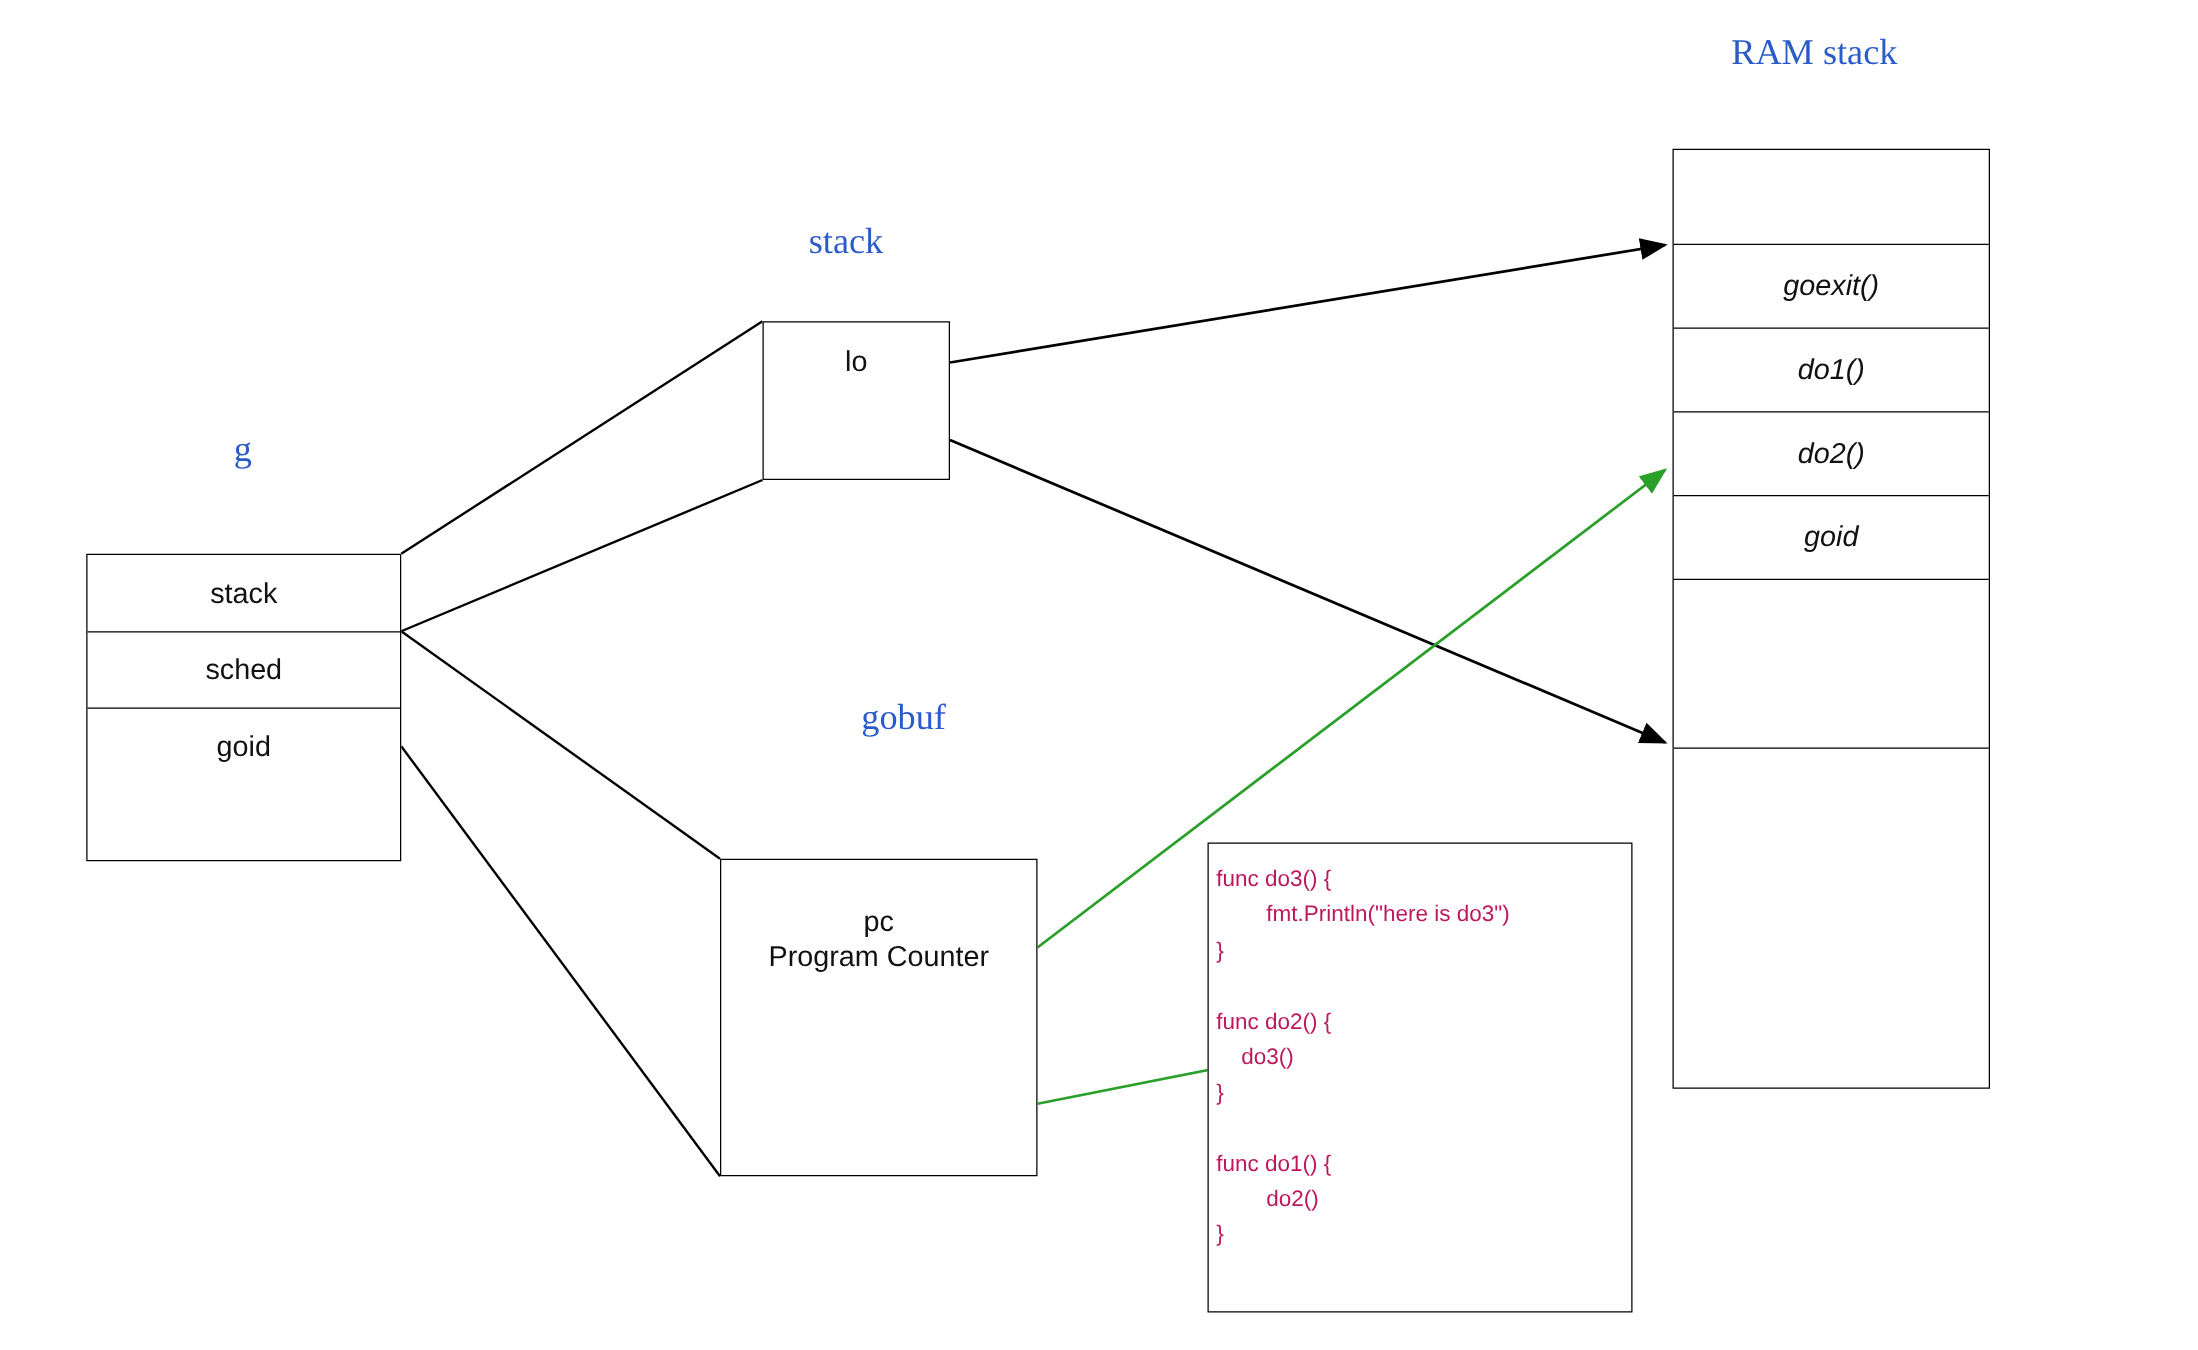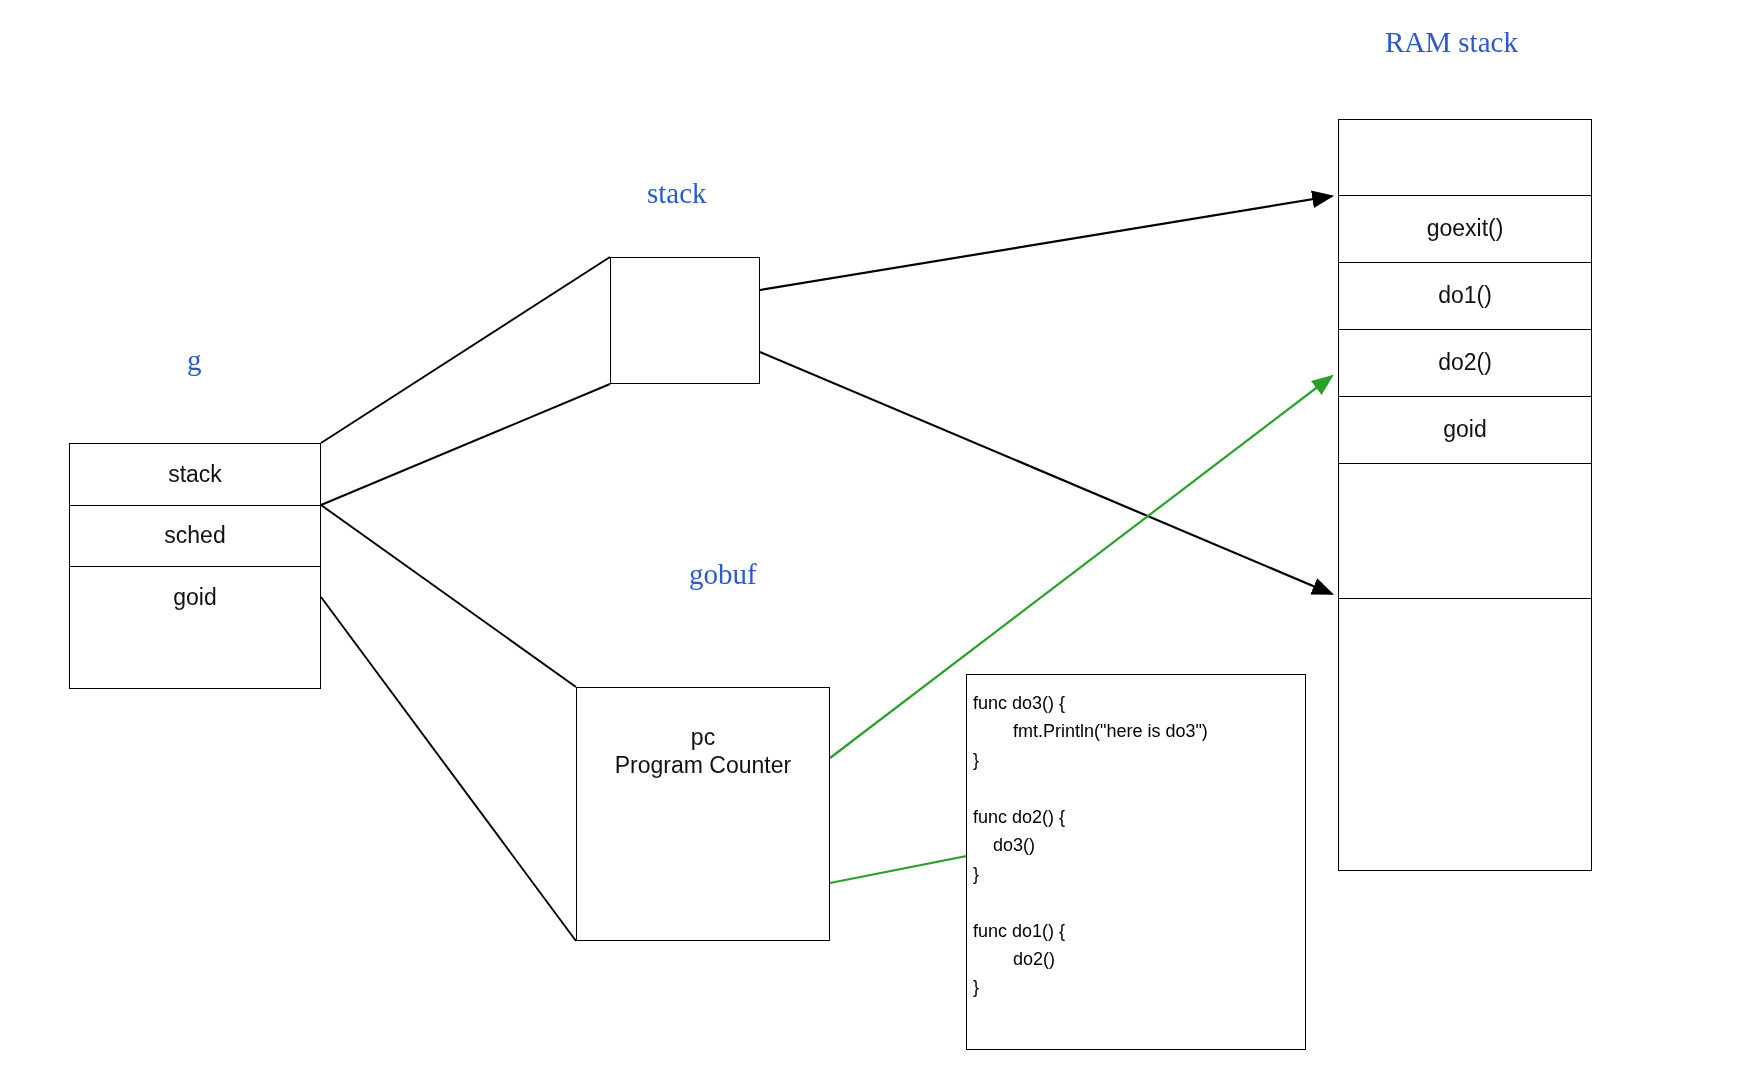--- a/index.html
+++ b/index.html
@@ -64,37 +64,37 @@
 
   
   #stack-box { left: 610px; top: 257px; width: 150px; height: 127px; }
   #stack-box .cell { height: 63.5px; }
 
   
   #gobuf-box { left: 576px; top: 687px; width: 254px; height: 254px; }
   #gobuf-box .cell { height: 127px; }
 
   
-  #ram-box { left: 1338px; top: 119px; width: 254px; height: 752px; }
+  #ram-box { left: 1338px; top: 119px; width: 254px; height: 752px; font-style: italic; }
   #ram-box .cell { font-size: 23px; }
   .ram-empty-top { height: 76px; }
   .ram-frame     { height: 67px; }
   .ram-gap       { height: 135px; }
   .ram-empty-bot { height: 269px; border-bottom: none !important; }
 
   
   #code-box {
     left: 966px; top: 674px; width: 340px; height: 376px;
     padding: 14px 0 0 6px;
   }
   #code-text {
     font-family: "Liberation Sans", sans-serif;
     font-size: 18px;
     line-height: 1.58;
-    color: #000000;
+    color: #be185d;
     white-space: pre;
     margin: 0;
   }
 </style>
 </head>
 <body>
 
 <div id="canvas">
 
   <svg id="wires" viewBox="0 0 1758 1080" xmlns="http://www.w3.org/2000/svg">
@@ -131,20 +131,21 @@
   <div class="title title-g">g</div>
   <div class="title title-gobuf">gobuf</div>
 
   <div class="box" id="g-box">
     <div class="cell">stack</div>
     <div class="cell">sched</div>
     <div class="cell">goid</div>
   </div>
 
   <div class="box" id="stack-box">
+    <div class="cell">lo</div>
   </div>
 
   <div class="box" id="gobuf-box">
     <div class="cell">pc
 Program Counter</div>
   </div>
 
   <div class="box" id="ram-box">
     <div class="cell ram-empty-top"></div>
     <div class="cell ram-frame">goexit()</div>

